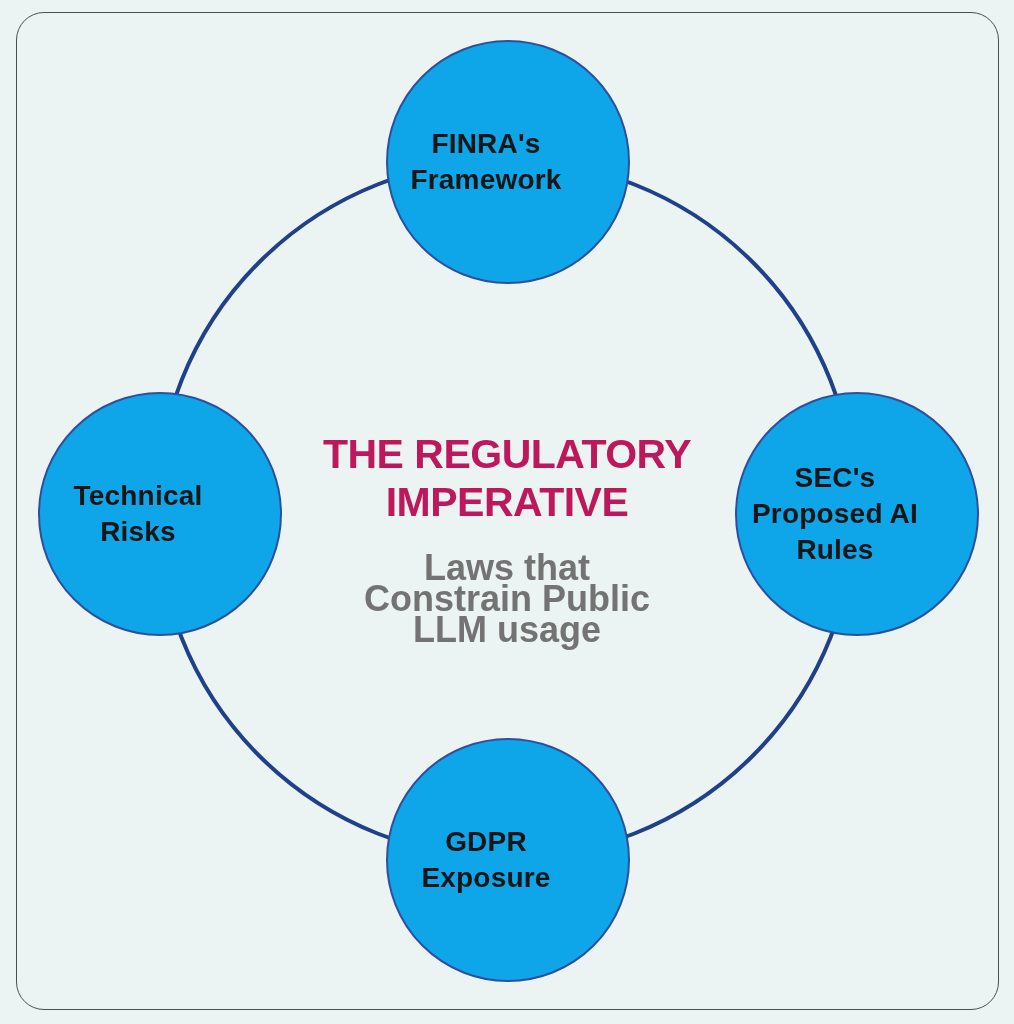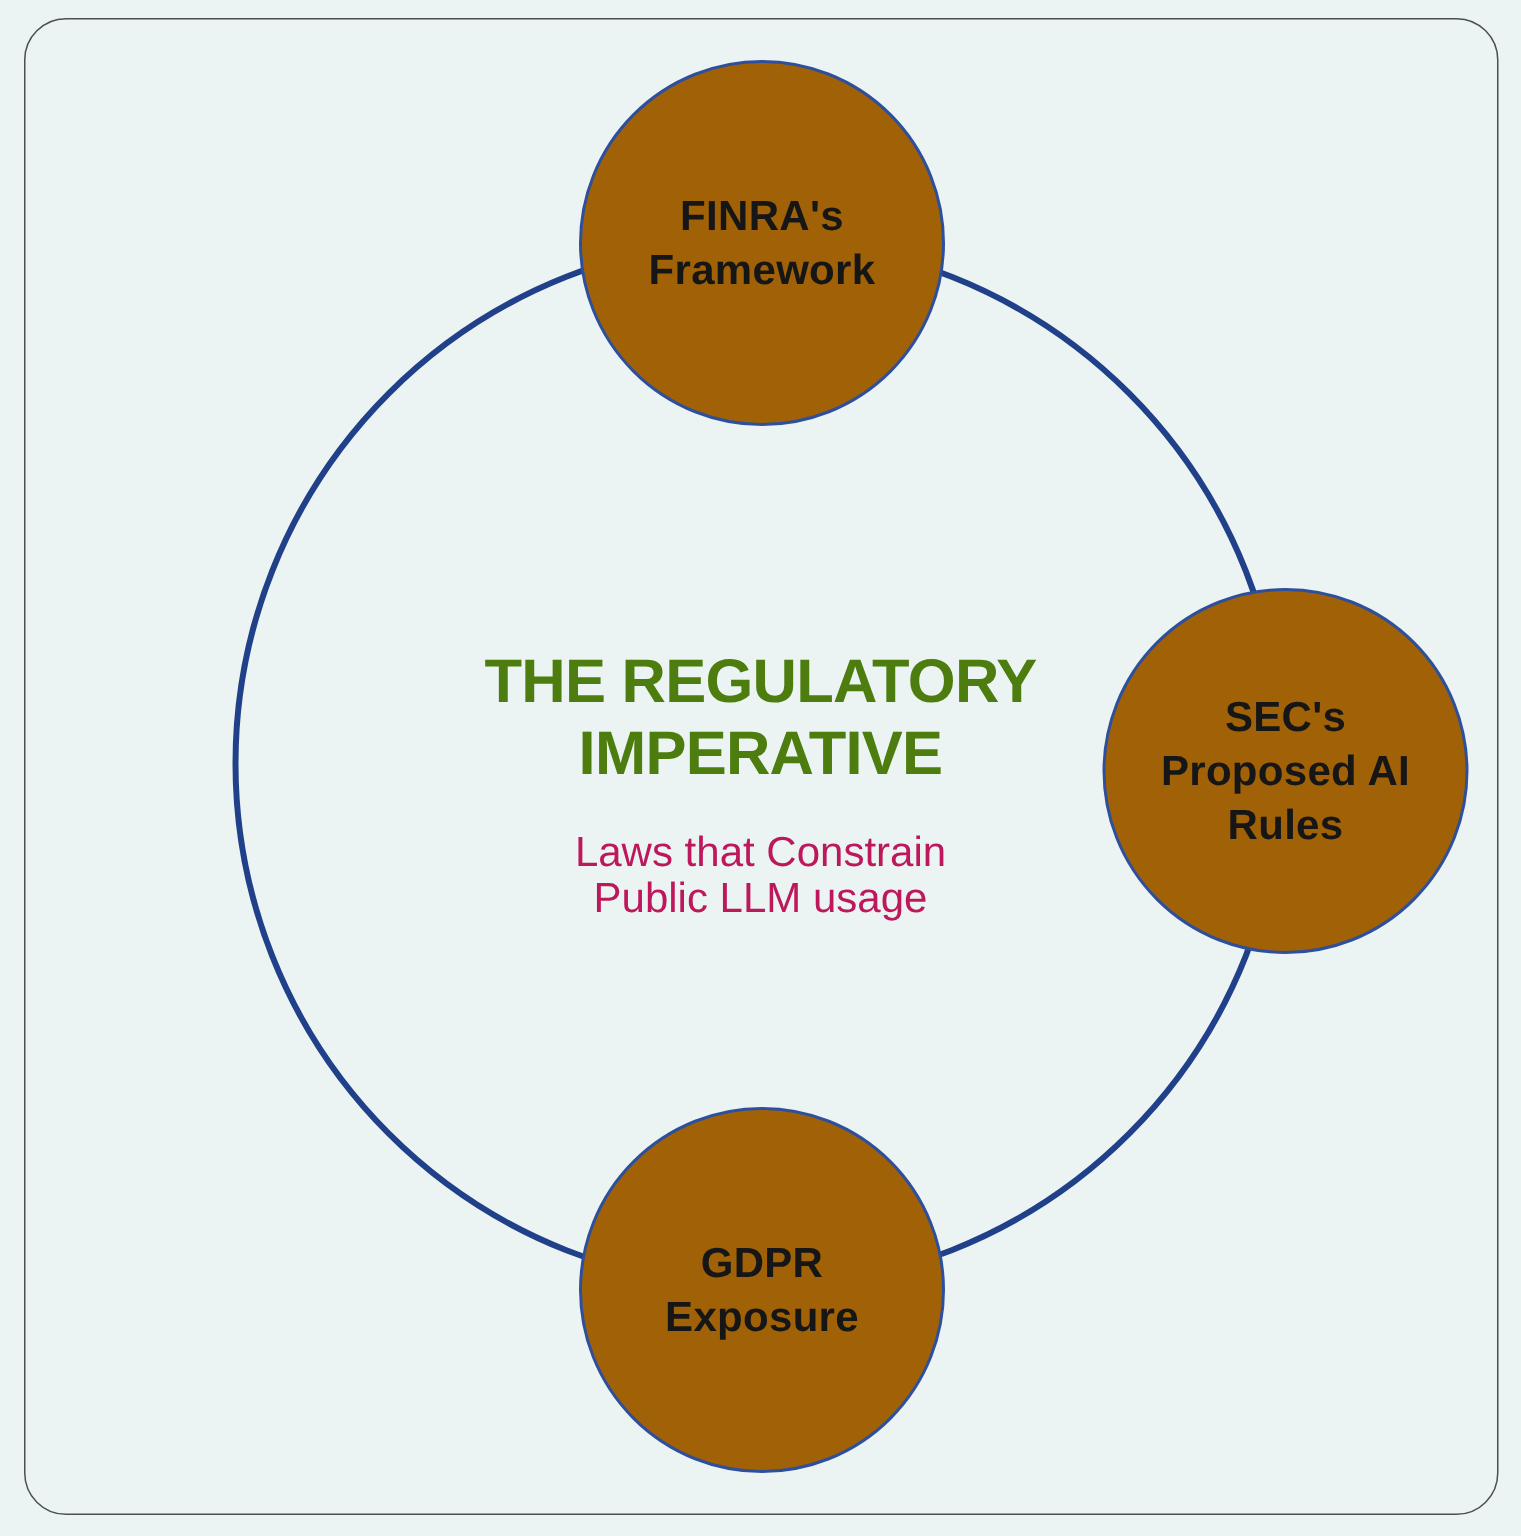--- a/index.html
+++ b/index.html
@@ -33,26 +33,25 @@
     width: 694px;
     height: 694px;
     border: 4.5px solid #21408a;
     border-radius: 50%;
     box-sizing: content-box;
   }
   .node {
     position: absolute;
     width: 240px;
     height: 240px;
-    background: #a16207;
+    background: #0ea5e9;
     border: 2px solid #2e4f9c;
     border-radius: 50%;
     display: flex;
     align-items: center;
-    justify-content: center;
     text-align: center;
   }
   .node-top    { left: 386px; top: 40px; }
   .node-right  { left: 735px; top: 392px; }
   .node-bottom { left: 386px; top: 738px; }
   .node-left   { left: 38px;  top: 392px; }
   .node-label {
     max-width: 196px;
     font-size: 28px;
     line-height: 36px;
@@ -67,29 +66,29 @@
     width: 500px;
     text-align: center;
   }
   .center-title {
     margin: 0 auto;
     max-width: 440px;
     font-size: 41px;
     line-height: 48px;
     font-weight: 800;
     letter-spacing: -0.5px;
-    color: #4d7c0f;
+    color: #be185d;
   }
   .center-subtitle {
     margin: 26px auto 0 auto;
     max-width: 320px;
-    font-size: 28px;
+    font-size: 36px;
     line-height: 31px;
-    font-weight: 400;
-    color: #be185d;
+    font-weight: 700;
+    color: #737373;
   }
   .watermark {
     position: absolute;
     right: 34px;
     bottom: 24px;
     font-size: 25px;
     font-weight: 400;
     color: #a3a8a8;
     letter-spacing: 0.5px;
   }
@@ -108,20 +107,23 @@
   </div>
 
   <div class="node node-bottom">
     <div class="node-label">GDPR Exposure</div>
   </div>
 
   <div class="node node-right">
     <div class="node-label">SEC's Proposed AI Rules</div>
   </div>
 
+  <div class="node node-left">
+    <div class="node-label">Technical Risks</div>
+  </div>
 
   <div class="center-block">
     <div class="center-title">THE REGULATORY IMPERATIVE</div>
     <div class="center-subtitle">Laws that Constrain Public LLM usage</div>
   </div>
 
 
 </div>
 
 </body></html>

